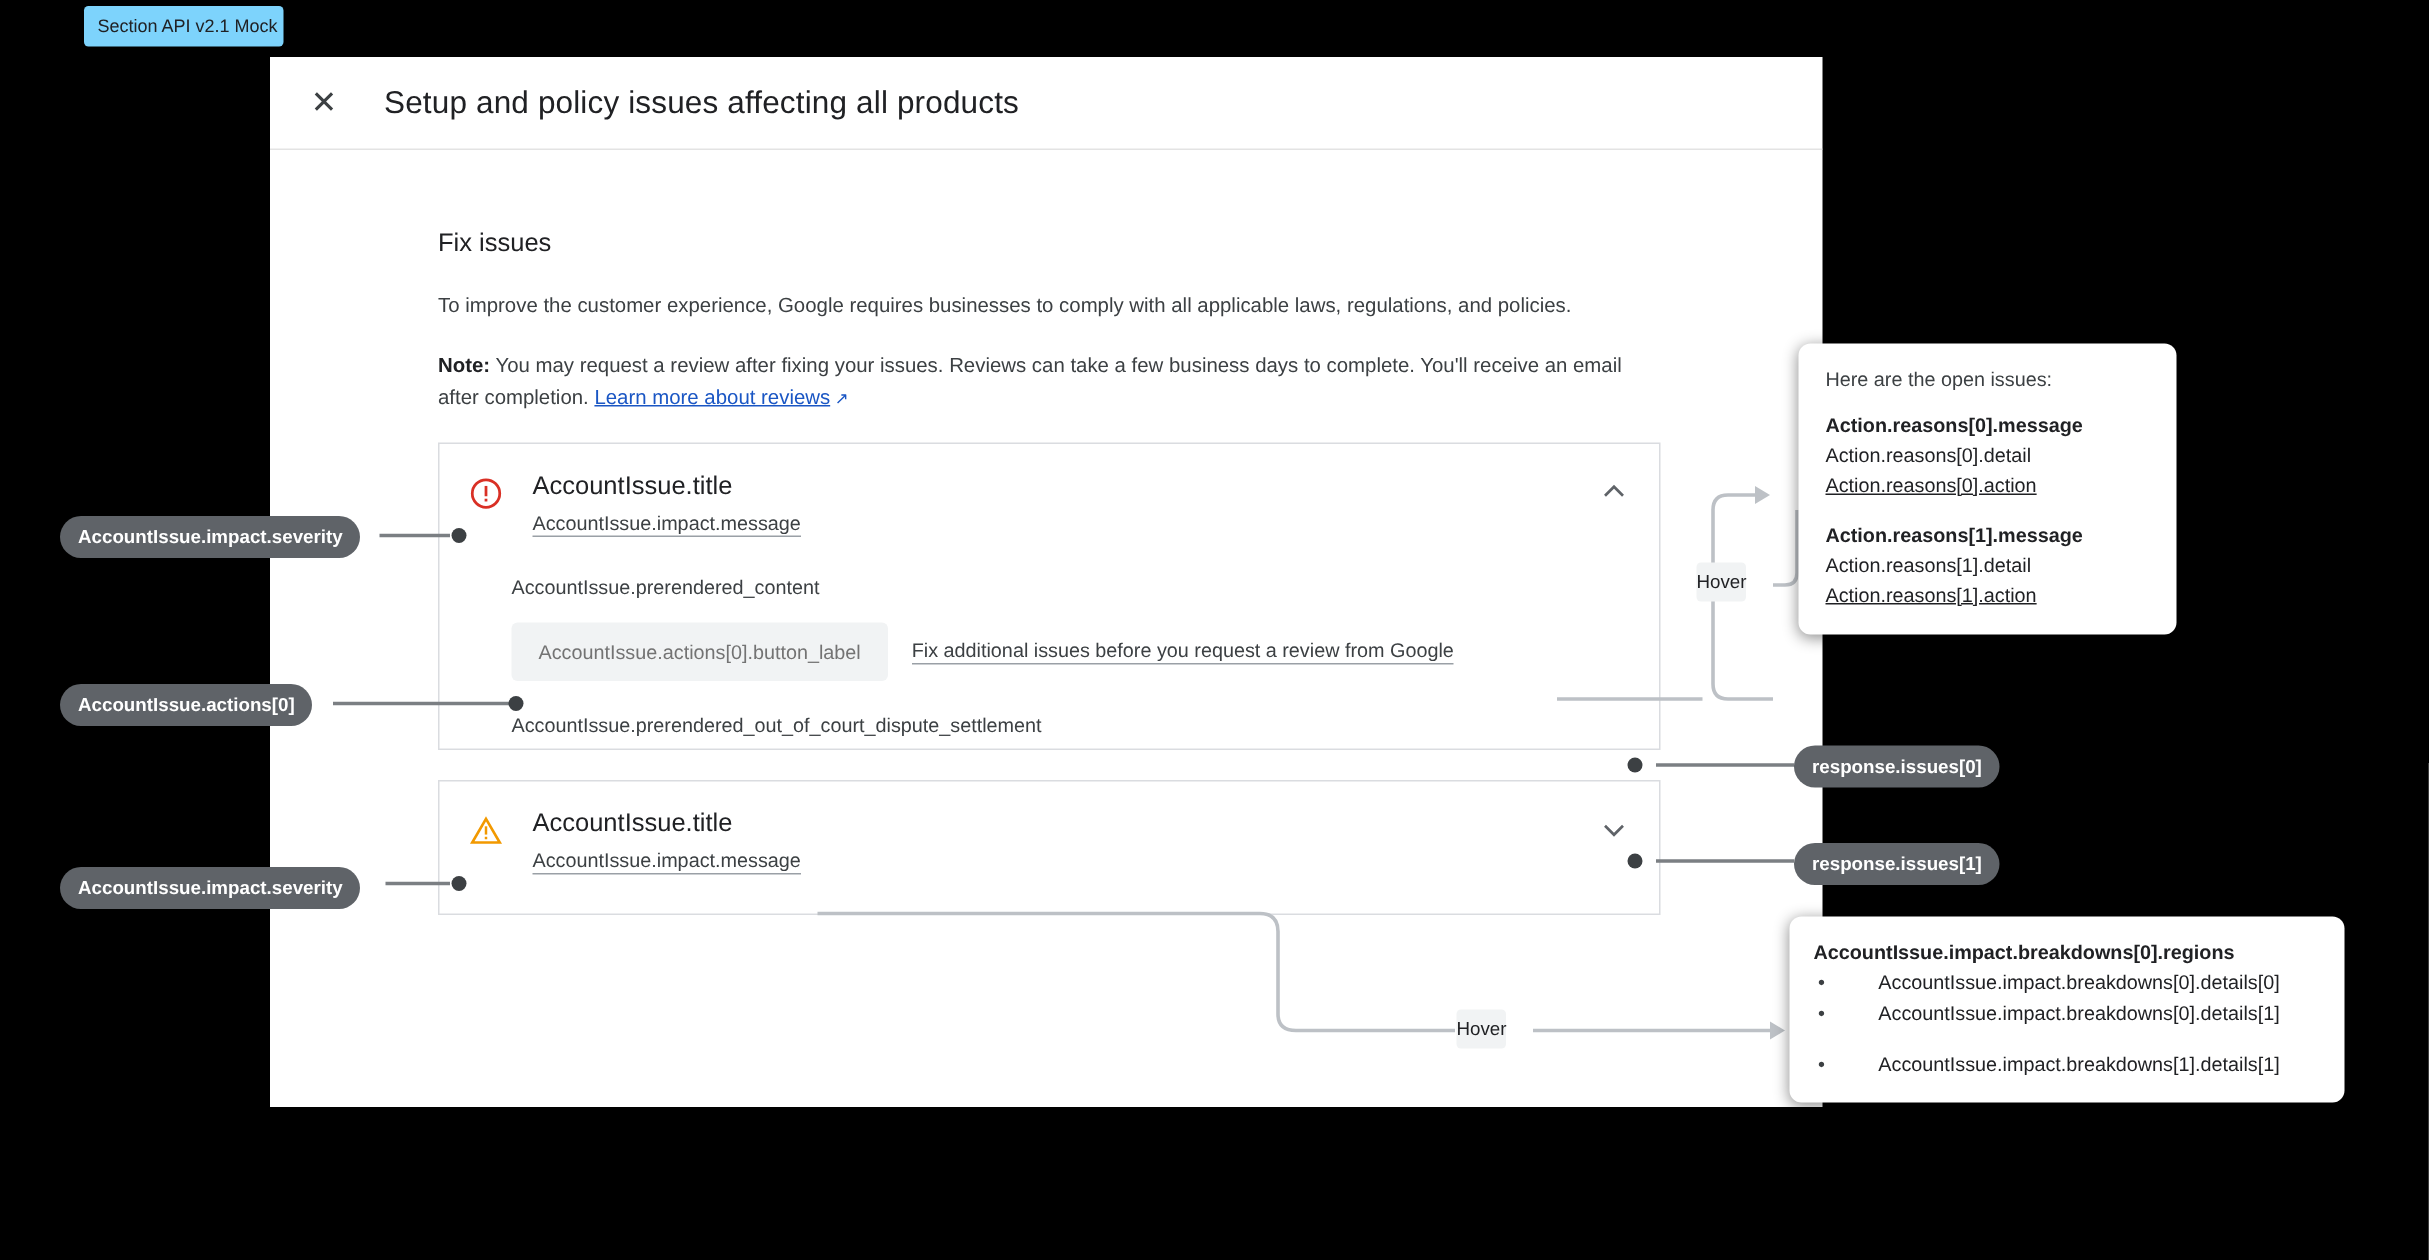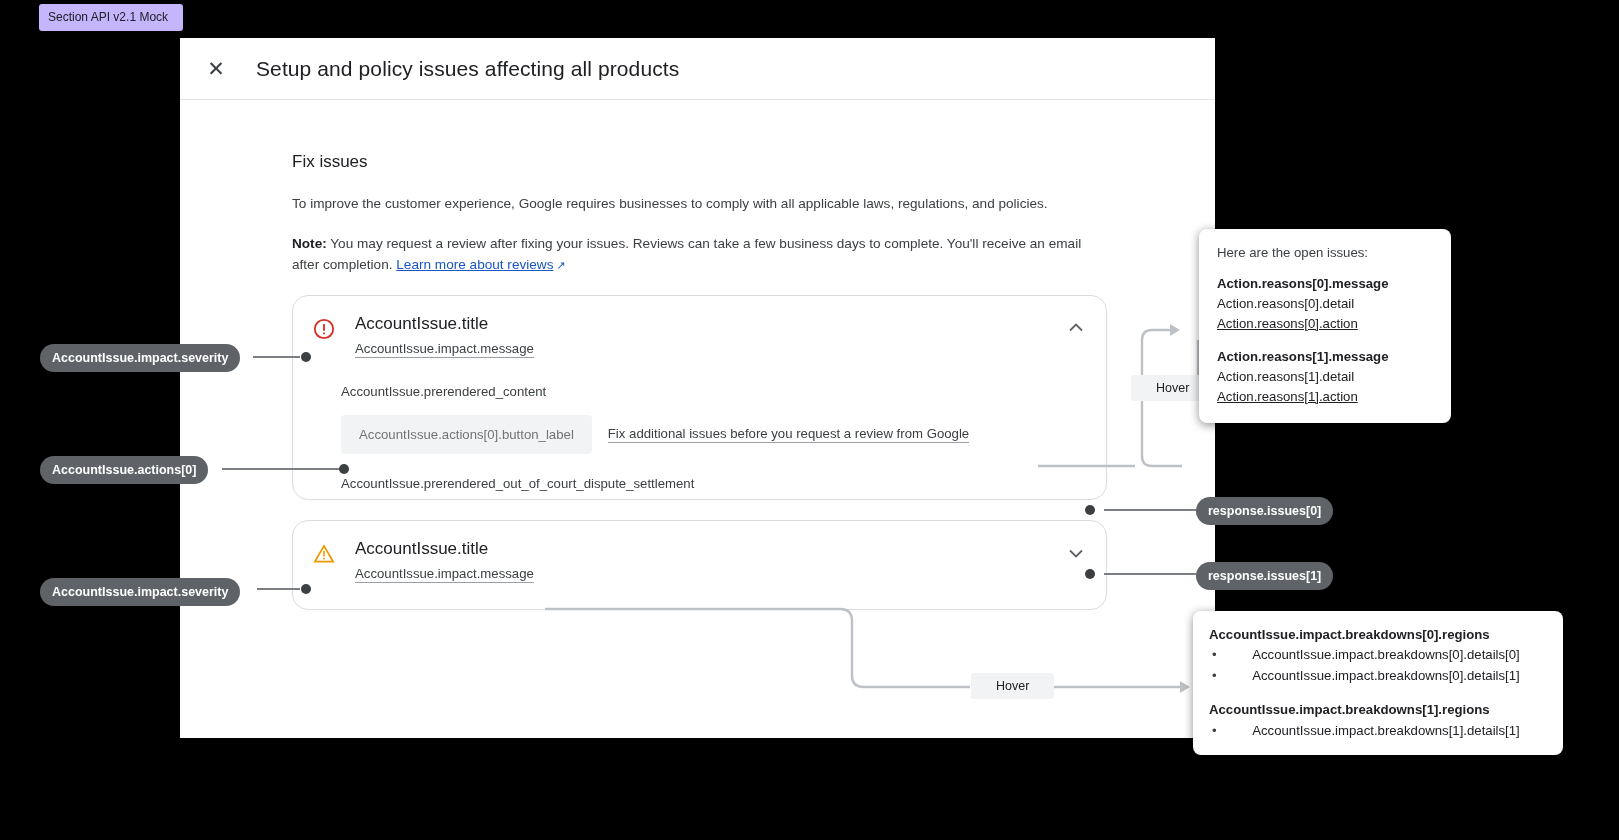--- a/index.html
+++ b/index.html
@@ -7,24 +7,24 @@
     margin: 0; padding: 0;
     background: #000;
     width: 1619px; height: 840px;
     font-family: "Liberation Sans", sans-serif;
     overflow: hidden;
   }
   #stage { position: relative; width: 1619px; height: 840px; }
 
   
   #mock-tag {
-    position: absolute; left: 39px; top: 4px;
-    background: #c4b5fd; color: #202124;
+    position: absolute; left: 56px; top: 4px;
+    background: #7dd3fc; color: #202124;
     font-size: 12px; line-height: 1;
-    padding: 7px 15px 8px 9px;
+    padding: 7px 4px 8px 9px;
     border-radius: 3px;
     box-shadow: 0 1px 3px rgba(0,0,0,.35);
     white-space: nowrap;
   }
 
   
   #dialog {
     position: absolute; left: 180px; top: 38px;
     width: 1035px; height: 700px;
     background: #fff;
@@ -59,21 +59,21 @@
   }
   .para b { font-weight: 700; color: #202124; }
   .link {
     color: #1a56c4; text-decoration: underline; cursor: pointer;
     white-space: nowrap;
   }
   .ext-icon { font-size: 11px; text-decoration: none; display: inline-block; }
 
   
   .issue-card {
-    border: 1px solid #dadce0; border-radius: 16px;
+    border: 1px solid #dadce0; border-radius: 0;
     background: #fff; position: relative;
     padding: 18px 20px 18px 20px;
     margin-bottom: 20px;
   }
   #card-0 { height: 205px; }
   #card-1 { height: 90px; }
   .card-row { display: flex; align-items: flex-start; }
 
   .sev-icon { width: 22px; height: 22px; flex: 0 0 22px; margin-top: 4px; }
   .card-texts { margin-left: 20px; }
@@ -121,21 +121,21 @@
   #tip-breakdowns .hdr { font-weight: 700; line-height: 1.55; }
   #tip-breakdowns ul { list-style: none; margin: 0; padding: 0; text-align: center; }
   #tip-breakdowns li { line-height: 1.55; padding-left: 16px; position: relative; }
   #tip-breakdowns li:before {
     content: "\2022"; position: absolute; left: 3px; top: 0; color: #3c4043;
   }
 
   
   .hover-chip {
     position: absolute; background: #f1f3f4; color: #202124;
-    font-size: 12.5px; border-radius: 3px; padding: 6px 25px;
+    font-size: 12.5px; border-radius: 3px; padding: 6px 0;
     white-space: nowrap;
   }
   #hover-1 { left: 1131px; top: 375px; }
   #hover-2 { left: 971px; top: 673px; }
 
   
   .pill {
     position: absolute; background: #5f6368; color: #fff;
     font-size: 12.5px; border-radius: 16px; padding: 7px 12px;
     white-space: nowrap; font-weight: 700;
@@ -272,21 +272,20 @@
 
   <div class="tip" id="tip-breakdowns">
     <div class="grp">
       <div class="hdr">AccountIssue.impact.breakdowns[0].regions</div>
       <ul>
         <li>AccountIssue.impact.breakdowns[0].details[0]</li>
         <li>AccountIssue.impact.breakdowns[0].details[1]</li>
       </ul>
     </div>
     <div class="grp">
-      <div class="hdr">AccountIssue.impact.breakdowns[1].regions</div>
       <ul>
         <li>AccountIssue.impact.breakdowns[1].details[1]</li>
       </ul>
     </div>
   </div>
 
   <div class="pill" id="pill-sev-0">AccountIssue.impact.severity</div>
   <div class="pill" id="pill-actions-0">AccountIssue.actions[0]</div>
   <div class="pill" id="pill-sev-1">AccountIssue.impact.severity</div>
   <div class="pill" id="pill-issue-0">response.issues[0]</div>

